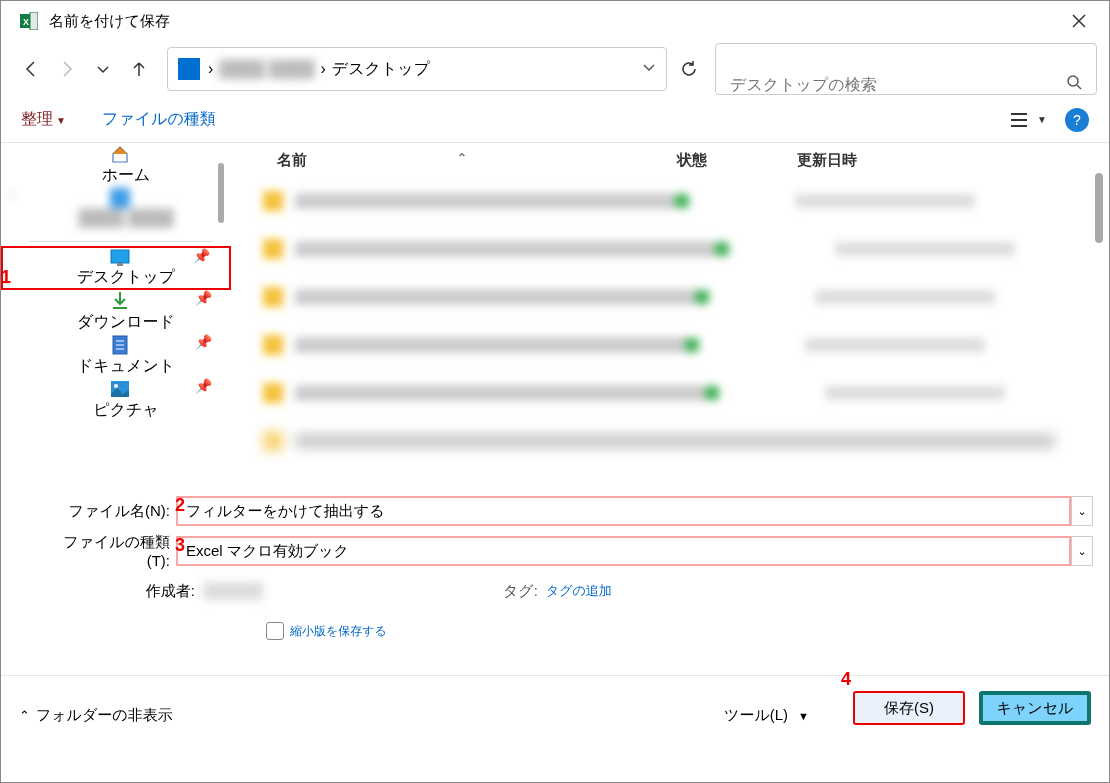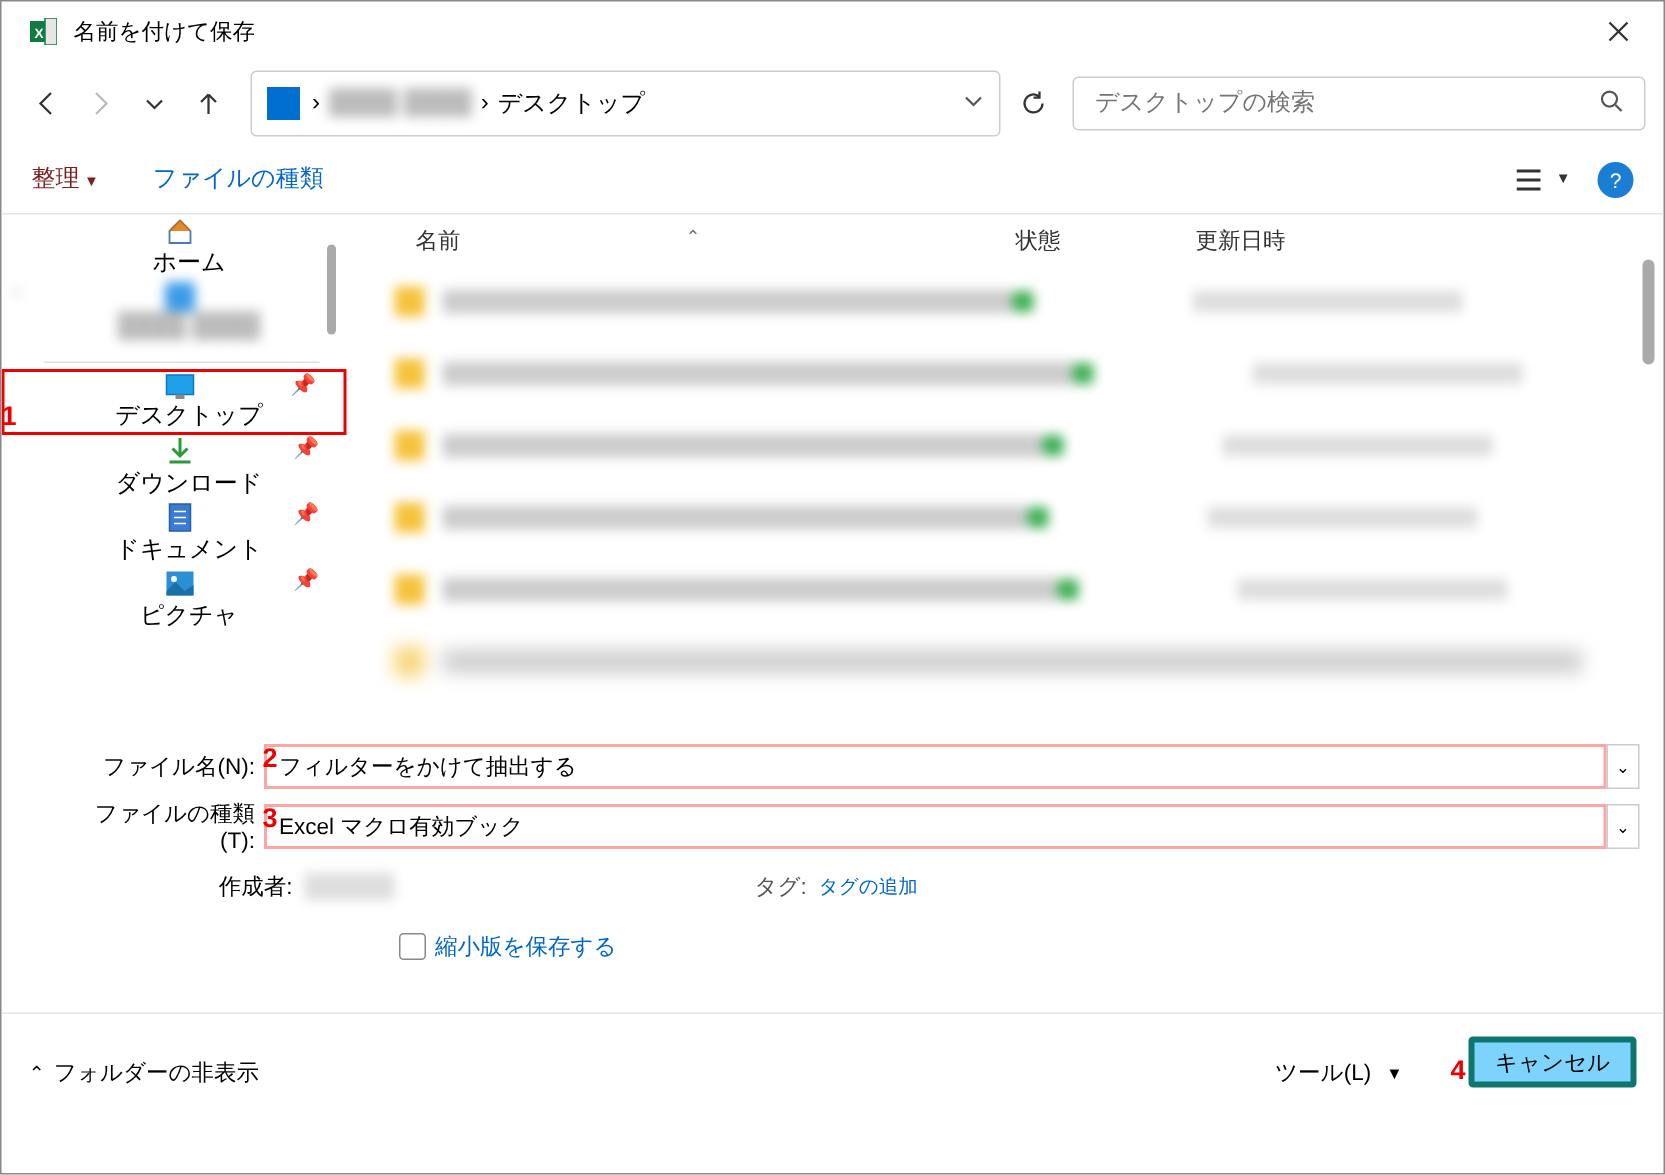--- a/index.html
+++ b/index.html
@@ -12,21 +12,21 @@
 
 .navbar { display: flex; align-items: center; height: 56px; padding: 0 12px; }
 .nav-btn { width: 36px; height: 36px; display: flex; align-items: center; justify-content: center; cursor: pointer; color: #333; }
 .nav-btn.disabled { color: #bbb; }
 .address-bar { flex: 0 0 500px; height: 44px; border: 1px solid #ccc; border-radius: 4px; display: flex; align-items: center; padding: 0 10px; margin-left: 10px; }
 .addr-icon { width: 22px; height: 22px; background: #0070d0; margin-right: 8px; }
 .addr-blur { color: #bbb; filter: blur(4px); }
 .addr-text { font-size: 16px; }
 .addr-chevron { margin-left: auto; color: #555; }
 .refresh-btn { width: 36px; height: 36px; display: flex; align-items: center; justify-content: center; cursor: pointer; margin: 0 4px; }
-.search-box { flex: 1; height: 36px; border: 1px solid #ccc; border-radius: 4px; display: flex; align-items: center; padding: 0 14px; margin-left: 4px; }
+.search-box { flex: 1; height: 52px; border: 1px solid #ccc; border-radius: 4px; display: flex; align-items: flex-end; padding: 0 14px; margin-left: 4px; }
 .search-box input { flex: 1; border: none; outline: none; font-size: 16px; color: #777; }
 .search-box .search-icon { color: #555; }
 
 .toolbar { display: flex; align-items: center; height: 46px; padding: 0 20px; border-bottom: 1px solid #e5e5e5; }
 .toolbar .organize { color: #7f1d1d; font-size: 16px; cursor: pointer; }
 .toolbar .organize .caret { font-size: 10px; margin-left: 3px; }
 .toolbar .new-folder { color: #0066cc; font-size: 16px; margin-left: 36px; cursor: pointer; }
 .toolbar .spacer { flex: 1; }
 .toolbar .view-btn { display: flex; align-items: center; cursor: pointer; margin-right: 18px; color: #333; }
 .toolbar .view-btn .caret { font-size: 10px; margin-left: 6px; color: #333; }
@@ -36,21 +36,21 @@
 .sidebar { width: 230px; position: relative; }
 .sidebar::after { content: ""; position: absolute; right: 7px; top: 20px; width: 6px; height: 60px; background: #aaa; border-radius: 3px; }
 .sidebar-item { display: flex; align-items: center; height: 44px; padding: 0 10px 0 30px; font-size: 16px; cursor: pointer; position: relative; flex-direction: column; }
 .sidebar-item .expand-icon { position: absolute; left: 8px; color: #777; font-size: 12px; }
 .sidebar-item .pin { position: absolute; right: 18px; color: #aaa; font-size: 14px; }
 .sidebar-item.selected { background: #fff; border: 2px solid #e00; }
 .sidebar-divider { border-top: 1px solid #e0e0e0; margin: 10px 18px 4px 28px; }
 .ico { width: 22px; height: 22px; margin-right: 12px; display: flex; align-items: center; justify-content: center; }
 .ico-home svg, .ico-mon svg, .ico-dl svg, .ico-doc svg, .ico-pic svg { display: block; }
 
-.filelist { flex: 1; position: relative; padding-left: 18px; }
+.filelist { flex: 1; position: relative; padding-left: 18px; font-weight: bold; }
 .filelist::after { content: ""; position: absolute; right: 6px; top: 30px; width: 8px; height: 70px; background: #aaa; border-radius: 4px; }
 .filehdr { display: flex; height: 34px; align-items: center; font-size: 15px; color: #333; padding-left: 28px; }
 .filehdr .col-name { width: 400px; position: relative; }
 .filehdr .col-name::after { content: "⌃"; position: absolute; left: 180px; top: 0; color: #777; font-size: 12px; }
 .filehdr .col-status { width: 120px; }
 .filehdr .col-date { width: 200px; }
 .filerow { display: flex; height: 48px; align-items: center; padding-left: 14px; filter: blur(4px); }
 .filerow .fico { width: 20px; height: 20px; background: #f5c23a; margin-right: 12px; }
 .filerow .fname { width: 380px; color: #999; background: linear-gradient(#ccc,#ccc); height: 16px; border-radius: 3px; }
 .filerow .fstat { width: 120px; }
@@ -70,21 +70,21 @@
 .marker4 { position: absolute; color: #e00; font-weight: bold; font-size: 18px; }
 
 .meta-row { display: flex; align-items: center; height: 40px; padding-left: 80px; }
 .meta-row .meta-label { width: 74px; font-size: 15px; color: #000000; text-align: right; margin-right: 8px; }
 .meta-row .meta-blur { width: 60px; height: 18px; background: #ddd; filter: blur(4px); }
 .meta-row .tag-lbl { font-size: 15px; margin-left: 240px; color: #555; }
 .meta-row .tag-link { font-size: 13px; color: #0066cc; margin-left: 8px; cursor: pointer; }
 
 .thumb-row { display: flex; align-items: center; padding-left: 225px; height: 40px; }
 .thumb-row .cbox { width: 18px; height: 18px; border: 1.5px solid #888; border-radius: 3px; margin-right: 6px; cursor: pointer; }
-.thumb-row .lbl { font-size: 15px; color: #0066cc; }
+.thumb-row .lbl { font-size: 12px; color: #0066cc; }
 
 .footer { display: flex; align-items: flex-end; height: 64px; padding: 0 18px 14px 18px; border-top: 1px solid #e5e5e5; margin-top: 18px; position: relative; }
 .hide-folders { display: flex; align-items: center; font-size: 15px; cursor: pointer; }
 .hide-folders .chev { margin-right: 6px; font-size: 13px; }
 .footer .spacer { flex: 1; }
 .tools { font-size: 15px; display: flex; align-items: center; cursor: pointer; margin-right: 30px; }
 .tools .caret { margin-left: 10px; font-size: 11px; }
 .btn { min-width: 112px; height: 34px; border: 4px solid #0f766e; background: #7dd3fc; font-size: 15px; cursor: pointer; border-radius: 3px; margin-left: 14px; }
 .btn.primary { border: 2px solid #e00; background: #e9f1fb; }
 </style>
@@ -316,15 +316,16 @@
     <span class="chev">⌃</span>
     <span>フォルダーの非表示</span>
   </div>
   <div class="spacer"></div>
   <div class="tools">
       <span>ツール(L)</span>
       <span class="caret">▼</span>
     </div>
   <div style="position:relative;">
     <span class="marker4" style="left:2px; top:-22px;">4</span>
+    <button class="btn primary">保存(S)</button>
   </div>
   <button class="btn">キャンセル</button>
 </div>
 
 </body></html>

